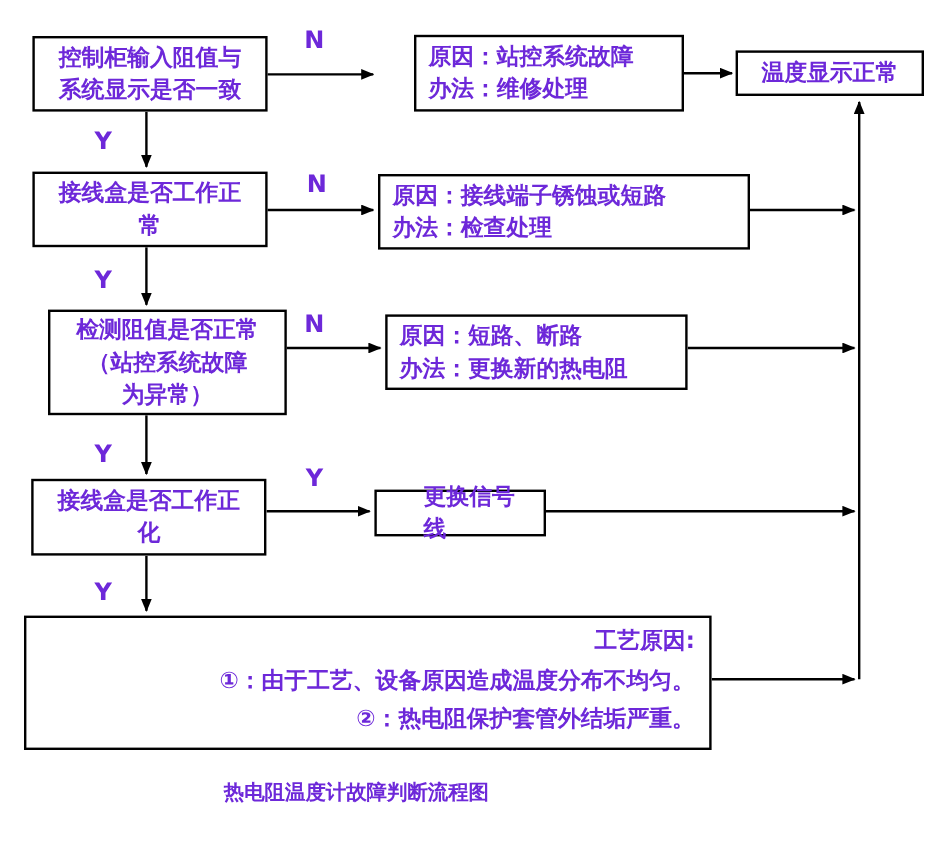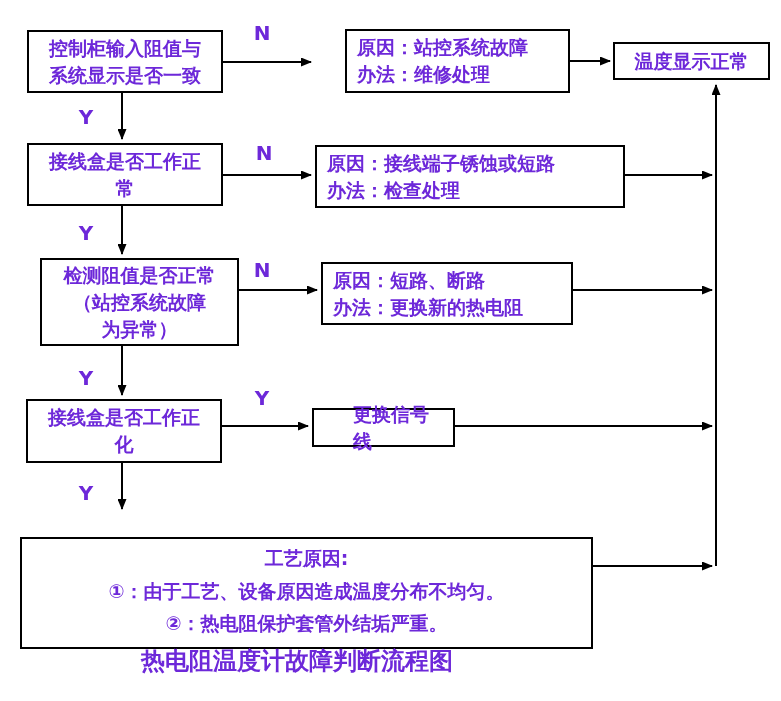--- a/index.html
+++ b/index.html
@@ -41,39 +41,38 @@
     text-align: center;
     padding: 2px 4px;
   }
   .box.left {
     justify-content: center;
     text-align: left;
     padding: 4px 10px;
   }
   .box.process {
     justify-content: space-between;
-    text-align: center;
+    text-align: right;
     padding: 6px 12px 10px 12px;
-    margin-top: 24px;
   }
   .branch-label {
     position: absolute;
     transform: translate(-50%, -50%);
     font-weight: bold;
     font-size: 20px;
     line-height: 20px;
   }
   .caption {
     position: absolute;
     left: 0px;
     top: 648px;
     width: 594px;
     text-align: center;
     font-weight: bold;
-    font-size: 24px;
+    font-size: 17px;
     line-height: 26px;
   }
 </style>
 </head>
 <body>
 
 <div class="canvas">
 
   <svg class="connectors" viewBox="0 0 781 701" xmlns="http://www.w3.org/2000/svg">
     <defs>

